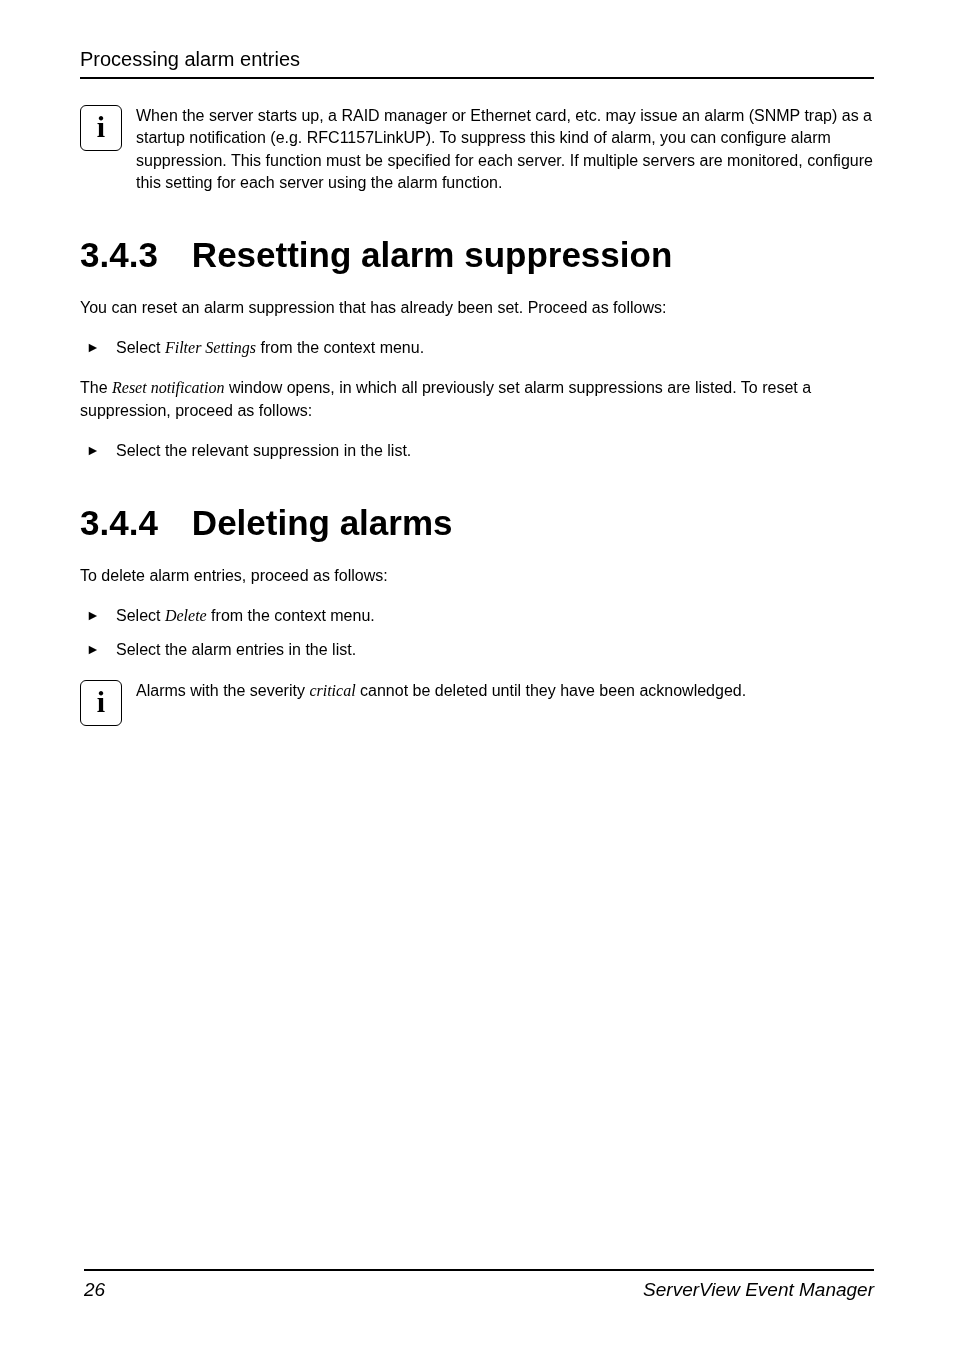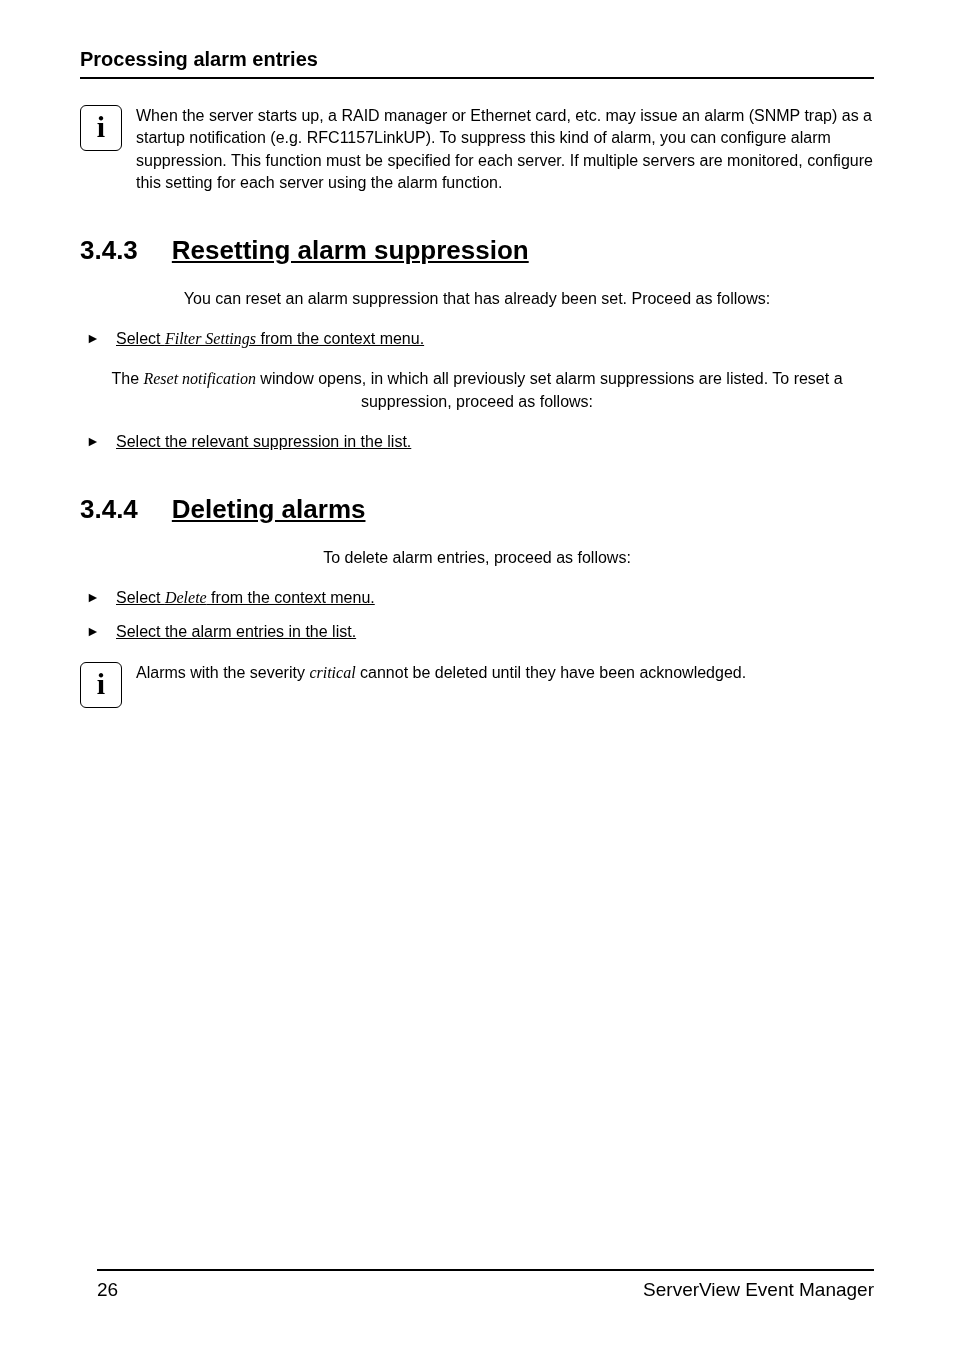--- a/index.html
+++ b/index.html
@@ -14,21 +14,21 @@
     position: relative;
   }
   .page {
     padding: 48px 80px 0 80px;
     box-sizing: border-box;
     width: 954px;
     height: 1349px;
     position: relative;
   }
   .running-header {
-    font-weight: bold;
+    font-weight: normal;
     font-size: 20px;
     margin-bottom: 6px;
   }
   .header-rule {
     border: 0;
     border-top: 2px solid #000;
     margin: 0 0 26px 0;
   }
   .info-block {
     display: flex;
@@ -46,53 +46,52 @@
     font-weight: bold;
     font-size: 30px;
     line-height: 42px;
     margin-right: 14px;
   }
   .info-text, p.body, li {
     font-size: 16px;
     line-height: 1.4;
   }
   .info-text { flex: 1; }
-  p.body { margin: 0 0 18px 0; text-align: center; }
+  p.body { margin: 0 0 18px 0; }
   h2.section {
-    font-size: 26px;
+    font-size: 35px;
     font-weight: bold;
     margin: 40px 0 22px 0;
-    text-decoration: underline;
   }
   h2.section .secnum { display: inline-block; margin-right: 34px; }
   ul.steps {
     list-style: none;
     padding: 0;
     margin: 0 0 18px 0;
   }
   ul.steps li {
     position: relative;
     padding-left: 36px;
     margin-bottom: 12px;
-    text-decoration: underline;
   }
   ul.steps li::before {
     content: "►";
     position: absolute;
     left: 6px;
     top: 1px;
     font-size: 14px;
     color: #000;
   }
   .italic { font-style: italic; font-family: Georgia, "Times New Roman", serif; }
   .footer {
     position: absolute;
     bottom: 48px;
-    left: 97px;
+    left: 84px;
     right: 80px;
+    font-style: italic;
   }
   .footer-rule {
     border: 0;
     border-top: 2px solid #000;
     margin: 0 0 8px 0;
   }
   .footer-row {
     display: flex;
     justify-content: space-between;
     font-size: 19px;

